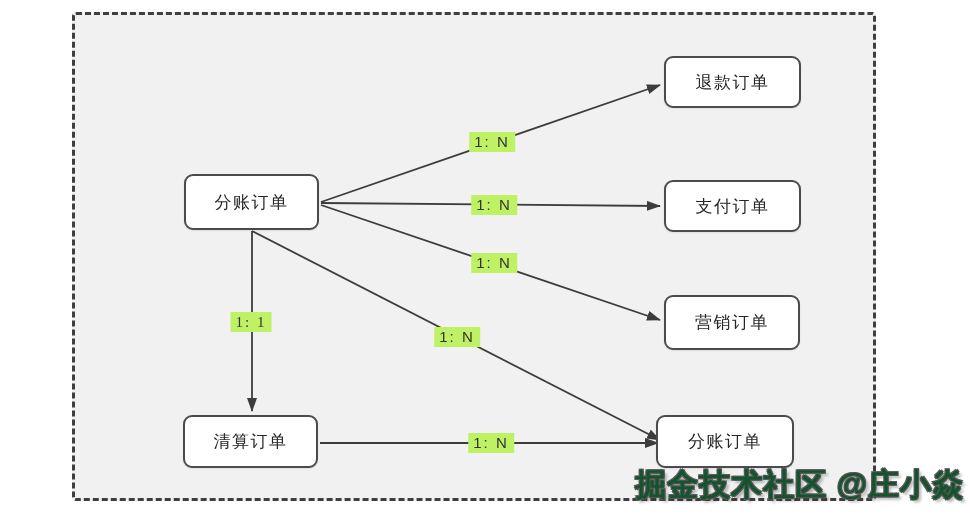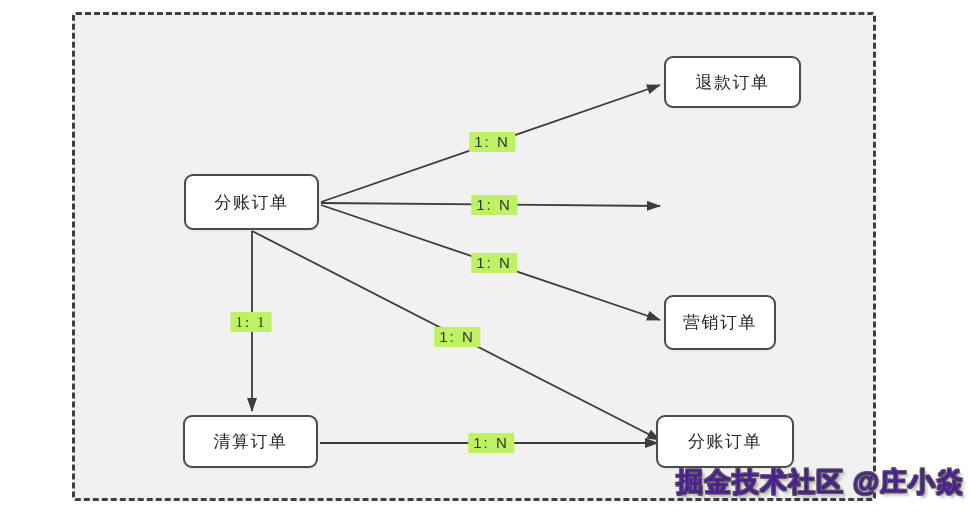--- a/index.html
+++ b/index.html
@@ -46,21 +46,21 @@
   }
   .node span {
     font-size: 17px;
     color: #262626;
     letter-spacing: 1.5px;
     white-space: nowrap;
   }
   .node-trade    { left: 184px; top: 174px; width: 135px; height: 56px; }
   .node-refund   { left: 664px; top:  56px; width: 137px; height: 52px; }
   .node-payment  { left: 664px; top: 180px; width: 137px; height: 52px; }
-  .node-marketing{ left: 664px; top: 295px; width: 112px; height: 55px; }
+  .node-marketing{ left: 664px; top: 295px; width: 136px; height: 55px; }
   .node-split    { left: 656px; top: 415px; width: 138px; height: 53px; }
   .node-clearing { left: 183px; top: 415px; width: 135px; height: 53px; align-items: center; }
 
   .edge-label {
     position: absolute;
     transform: translate(-50%, -50%);
     background: #bef264;
     color: #333333;
     font-size: 15px;
     line-height: 18px;
@@ -72,24 +72,24 @@
   .lbl-1 { left: 494px; top: 205px; }
   .lbl-2 { left: 494px; top: 263px; }
   .lbl-3 { left: 251px; top: 322px; font-family: Liberation Serif, serif; }
   .lbl-4 { left: 457px; top: 337px; }
   .lbl-5 { left: 491px; top: 443px; }
 
   .watermark {
     position: absolute;
     right: 6px;
     top: 464px;
-    font-size: 27px;
+    font-size: 31px;
     font-weight: 700;
     letter-spacing: 1px;
-    color: #4c1d95;
+    color: #14532d;
     text-shadow:
       1px 1px 0 #5a5a5a,
       -1px -1px 0 #5a5a5a,
       1px -1px 0 #5a5a5a,
       -1px 1px 0 #5a5a5a,
       3px 3px 3px rgba(40,40,40,0.35);
     white-space: nowrap;
     z-index: 5;
   }
 </style>
@@ -113,20 +113,23 @@
     <line x1="252" y1="231" x2="660" y2="440" stroke="#3c3c3c" stroke-width="1.8" marker-end="url(#arrow)"></line>
     <line x1="320" y1="443" x2="658" y2="443" stroke="#3c3c3c" stroke-width="1.8" marker-end="url(#arrow)"></line>
   </svg>
 
   <div class="node node-trade">
     <span>分账订单</span>
   </div>
   <div class="node node-refund">
     <span>退款订单</span>
   </div>
+  <div class="node node-payment">
+    <span>支付订单</span>
+  </div>
   <div class="node node-marketing">
     <span>营销订单</span>
   </div>
   <div class="node node-split">
     <span>分账订单</span>
   </div>
   <div class="node node-clearing">
     <span>清算订单</span>
   </div>
 

